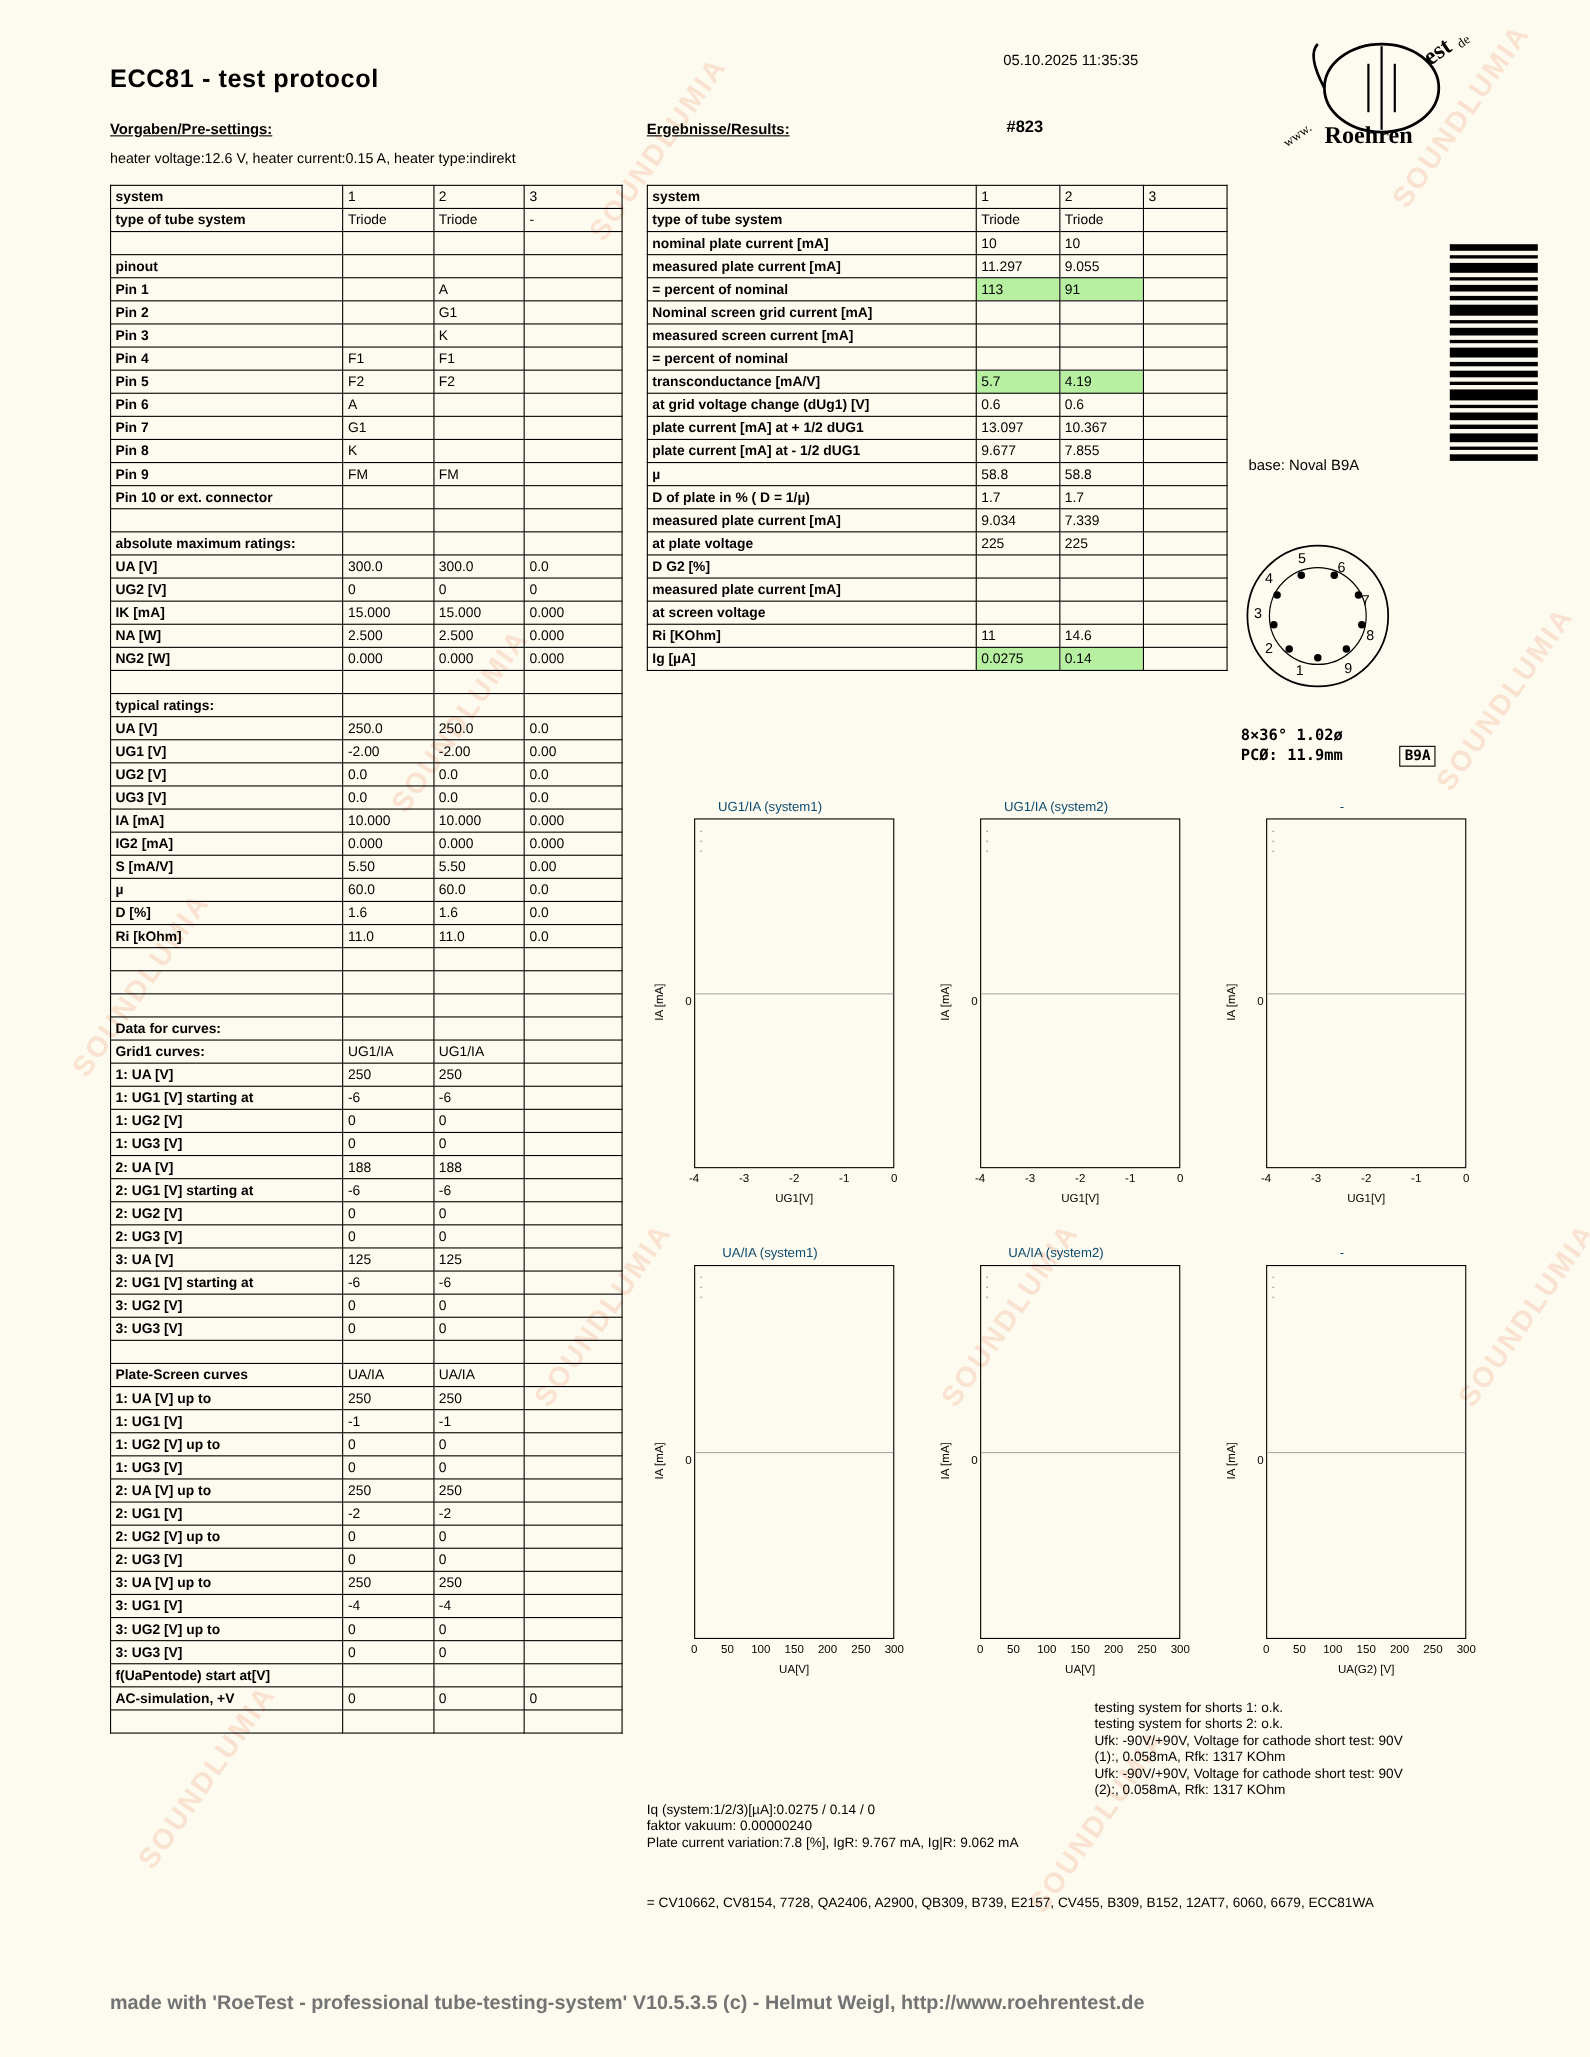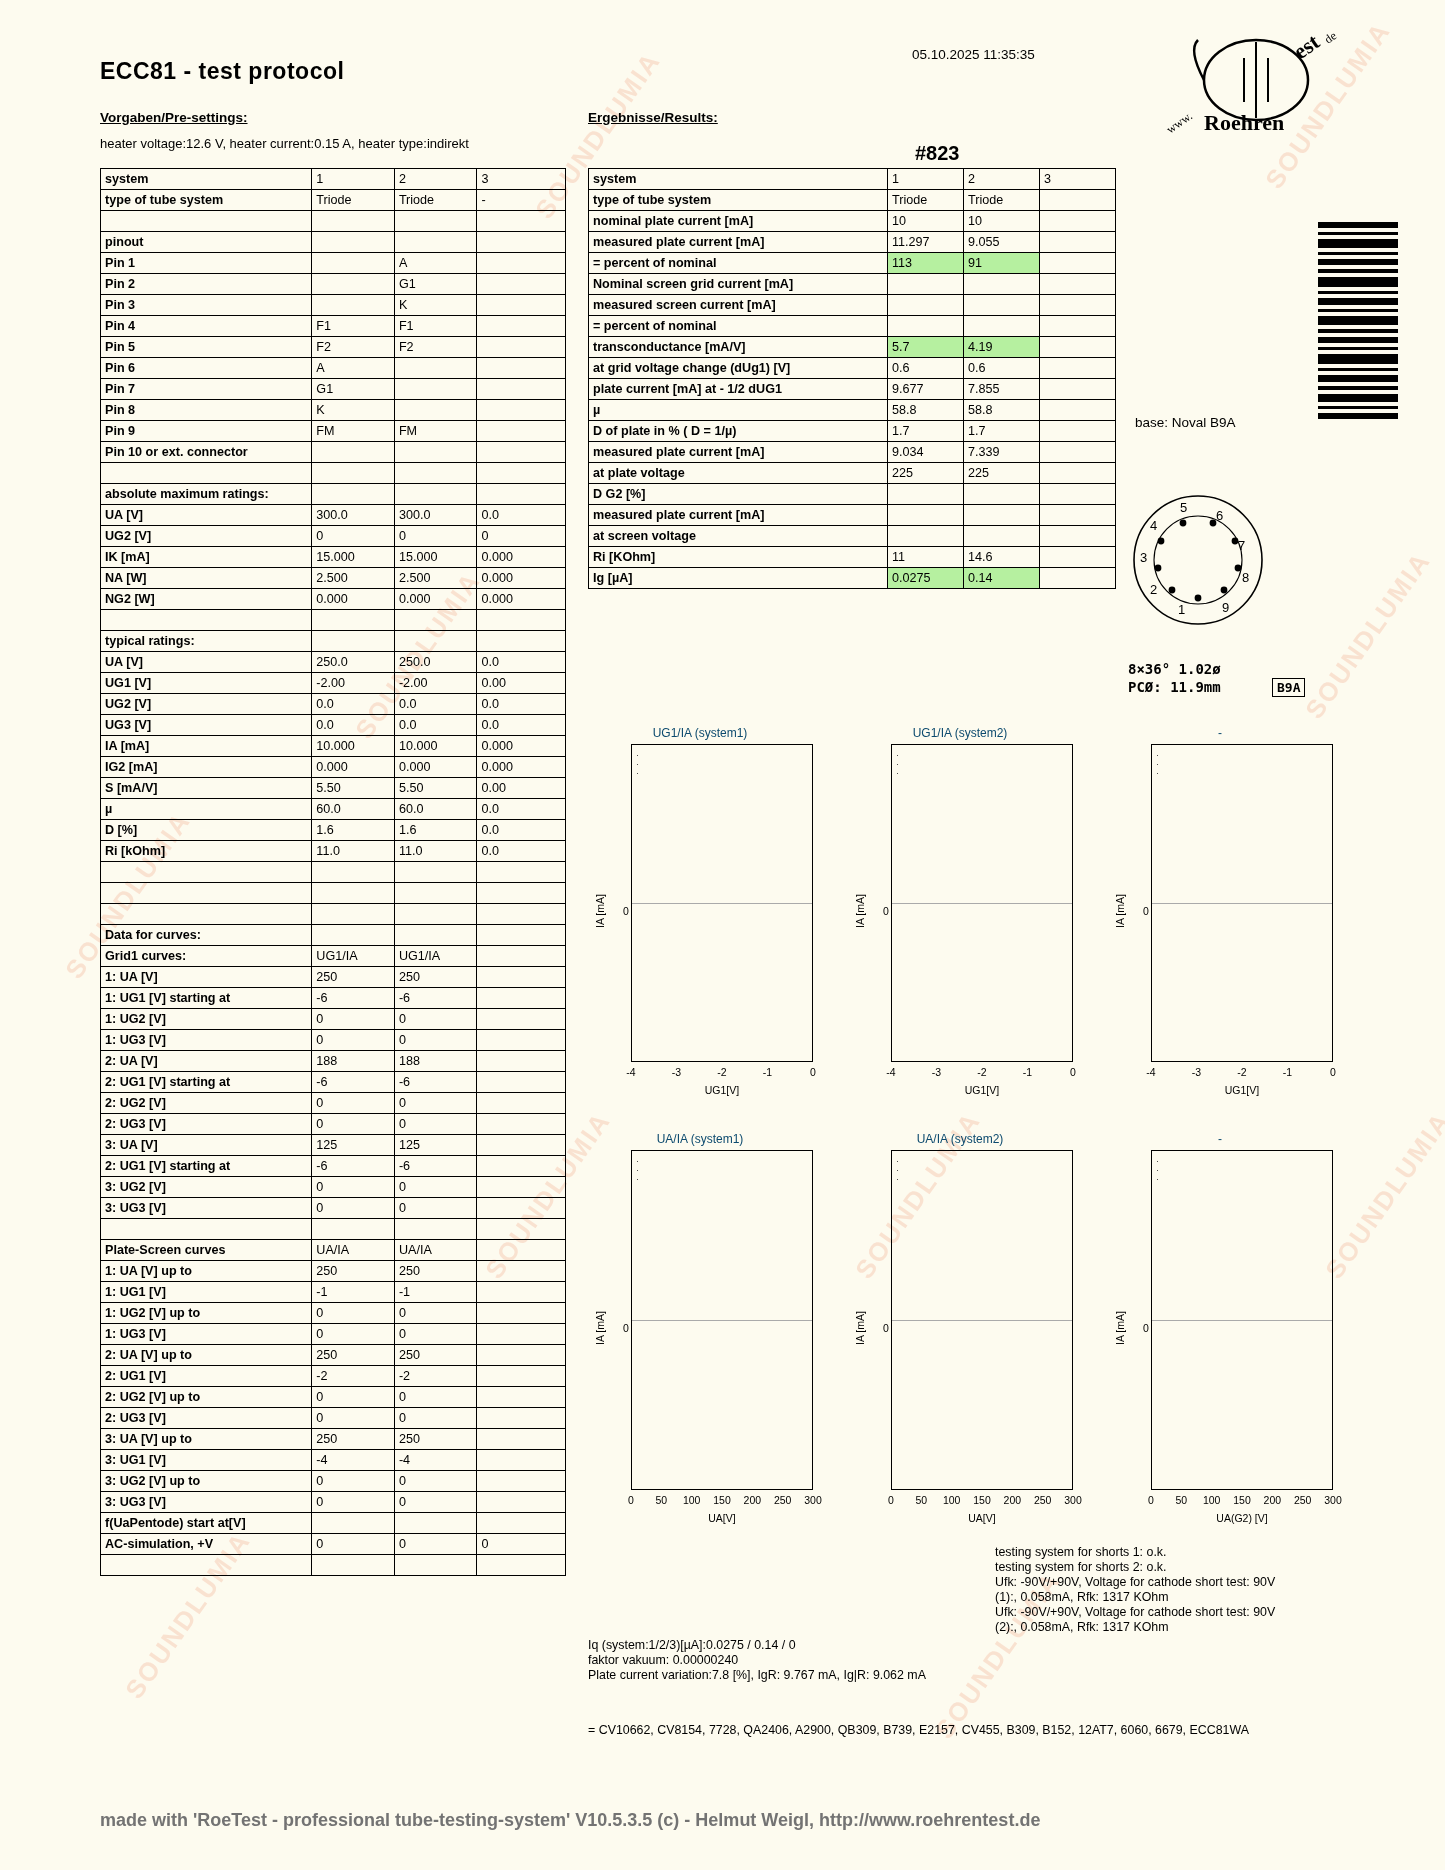--- a/index.html
+++ b/index.html
@@ -29,22 +29,22 @@
 
   .title {
     position:absolute; left:100px; top:58px;
     font-size:23px; font-weight:bold; letter-spacing:.5px;
   }
   .datetime {
     position:absolute; left:912px; top:47px;
     font-size:13.5px;
   }
   .serial {
-    position:absolute; left:915px; top:142px;
-    font-size:20px; font-weight:bold;
+    position:absolute; left:915px; top:107px;
+    font-size:15px; font-weight:bold;
   }
   .sechead {
     position:absolute; font-size:13.5px; font-weight:bold;
     text-decoration:underline;
   }
   .presets-head { left:100px; top:110px; }
   .results-head { left:588px; top:110px; }
   .heaterline {
     position:absolute; left:100px; top:136px; font-size:13px;
   }
@@ -670,20 +670,26 @@
         <tr>
           <td class="b">transconductance [mA/V]</td>
           <td class="hl">5.7</td>
           <td class="hl">4.19</td>
           <td>&nbsp;</td>
         </tr>
         <tr>
           <td class="b">at grid voltage change (dUg1) [V]</td>
           <td>0.6</td>
           <td>0.6</td>
+          <td>&nbsp;</td>
+        </tr>
+        <tr>
+          <td class="b">plate current [mA] at + 1/2 dUG1</td>
+          <td>13.097</td>
+          <td>10.367</td>
           <td>&nbsp;</td>
         </tr>
         <tr>
           <td class="b">plate current [mA] at - 1/2 dUG1</td>
           <td>9.677</td>
           <td>7.855</td>
           <td>&nbsp;</td>
         </tr>
         <tr>
           <td class="b">µ</td>

